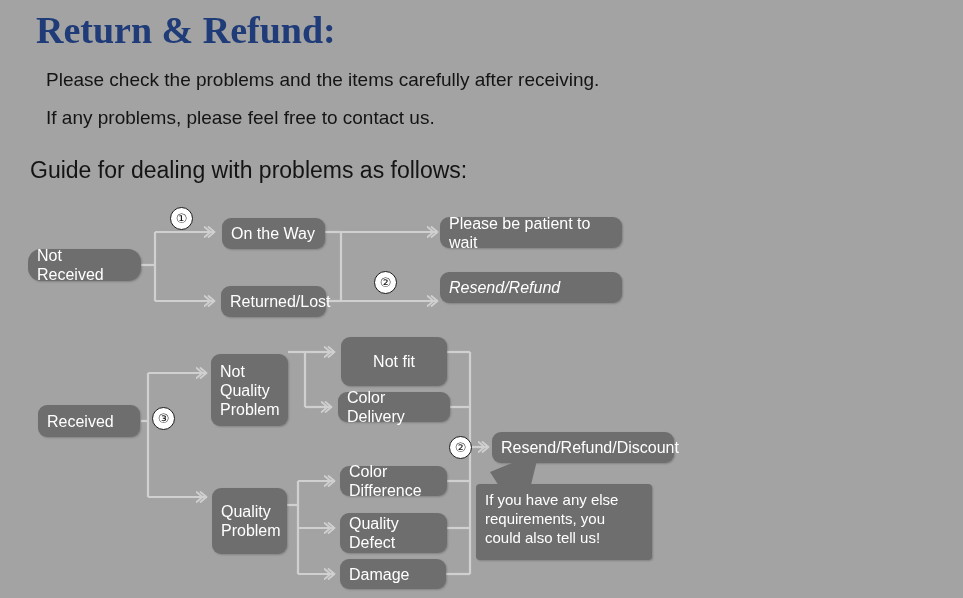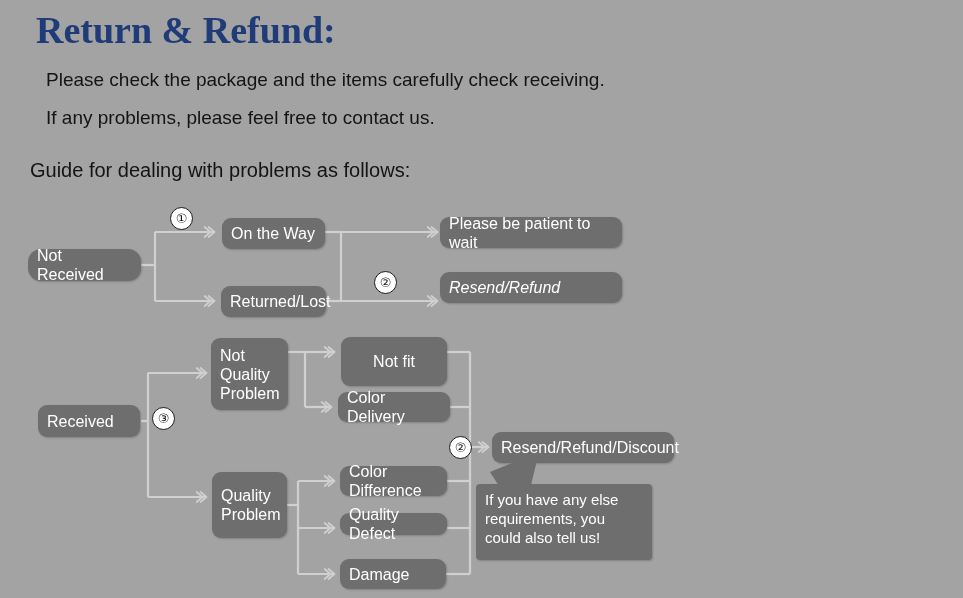--- a/index.html
+++ b/index.html
@@ -38,21 +38,21 @@
     line-height: 24px;
     color: #141414;
     white-space: nowrap;
   }
   #intro-1 { left: 46px; top: 68px; }
   #intro-2 { left: 46px; top: 106px; }
   #guide {
     position: absolute;
     left: 30px;
     top: 155px;
-    font-size: 20px;
+    font-size: 23px;
     line-height: 30px;
     color: #141414;
     white-space: nowrap;
   }
 
   
   #flow {
     position: absolute;
     left: 0;
     top: 0;
@@ -76,21 +76,21 @@
     box-sizing: border-box;
     font-size: 16px;
     line-height: 19px;
     padding: 0 9px;
     display: flex;
     align-items: center;
     white-space: pre-line;
     box-shadow: 1px 1px 2px rgba(0,0,0,0.20);
   }
   .node.center { justify-content: center; }
-  .node.multiline { align-items: center; }
+  .node.multiline { align-items: center; margin-top: 16px; }
 
   
   .marker {
     position: absolute;
     width: 21px;
     height: 21px;
     border: 1.4px solid #1a1a1a;
     border-radius: 50%;
     color: #1a1a1a;
     font-size: 13px;
@@ -125,21 +125,21 @@
     width: 90px;
     height: 80px;
   }
 </style>
 </head>
 <body>
 
 <div id="page">
 
   <div id="title">Return &amp; Refund:</div>
-  <div class="intro-line" id="intro-1">Please check the package and the items carefully check receiving.</div>
+  <div class="intro-line" id="intro-1">Please check the problems and the items carefully after receiving.</div>
   <div class="intro-line" id="intro-2">If any problems, please feel free to contact us.</div>
   <div id="guide">Guide for dealing with problems as follows:</div>
 
   <div id="flow">
 
     <svg id="lines" viewBox="0 0 963 598" width="963" height="598" xmlns="http://www.w3.org/2000/svg">
       <defs>
         <marker id="chev" markerWidth="12" markerHeight="12" refX="10.5" refY="6" orient="auto" markerUnits="userSpaceOnUse">
           <path d="M1,1 L7,6 L1,11 M5,1 L11,6 L5,11" fill="none" stroke="#d0d0d0" stroke-width="1.8" stroke-linecap="round" stroke-linejoin="round"></path>
         </marker>
@@ -201,21 +201,21 @@
 
     <div class="node multiline" style="left:212px; top:472px; width:75px; height:66px;">Quality
 Problem</div>
 
     <div class="node center" style="left:341px; top:337px; width:106px; height:49px;text-align:right;">Not fit</div>
 
     <div class="node" style="left:338px; top:392px; width:112px; height:30px;">Color Delivery</div>
 
     <div class="node" style="left:340px; top:466px; width:107px; height:30px;">Color Difference</div>
 
-    <div class="node" style="left:340px; top:513px; width:107px; height:22px;">Quality Defect</div>
+    <div class="node" style="left:340px; top:513px; width:107px; height:40px;">Quality Defect</div>
 
     <div class="node" style="left:340px; top:559px; width:106px; height:30px;">Damage</div>
 
     <div class="node" style="left:492px; top:432px; width:182px; height:31px;">Resend/Refund/Discount</div>
 
     <div class="marker" style="left:170px; top:207px;">①</div>
     <div class="marker" style="left:374px; top:271px;">②</div>
     <div class="marker" style="left:152px; top:407px;">③</div>
     <div class="marker" style="left:449px; top:436px;">②</div>
 

